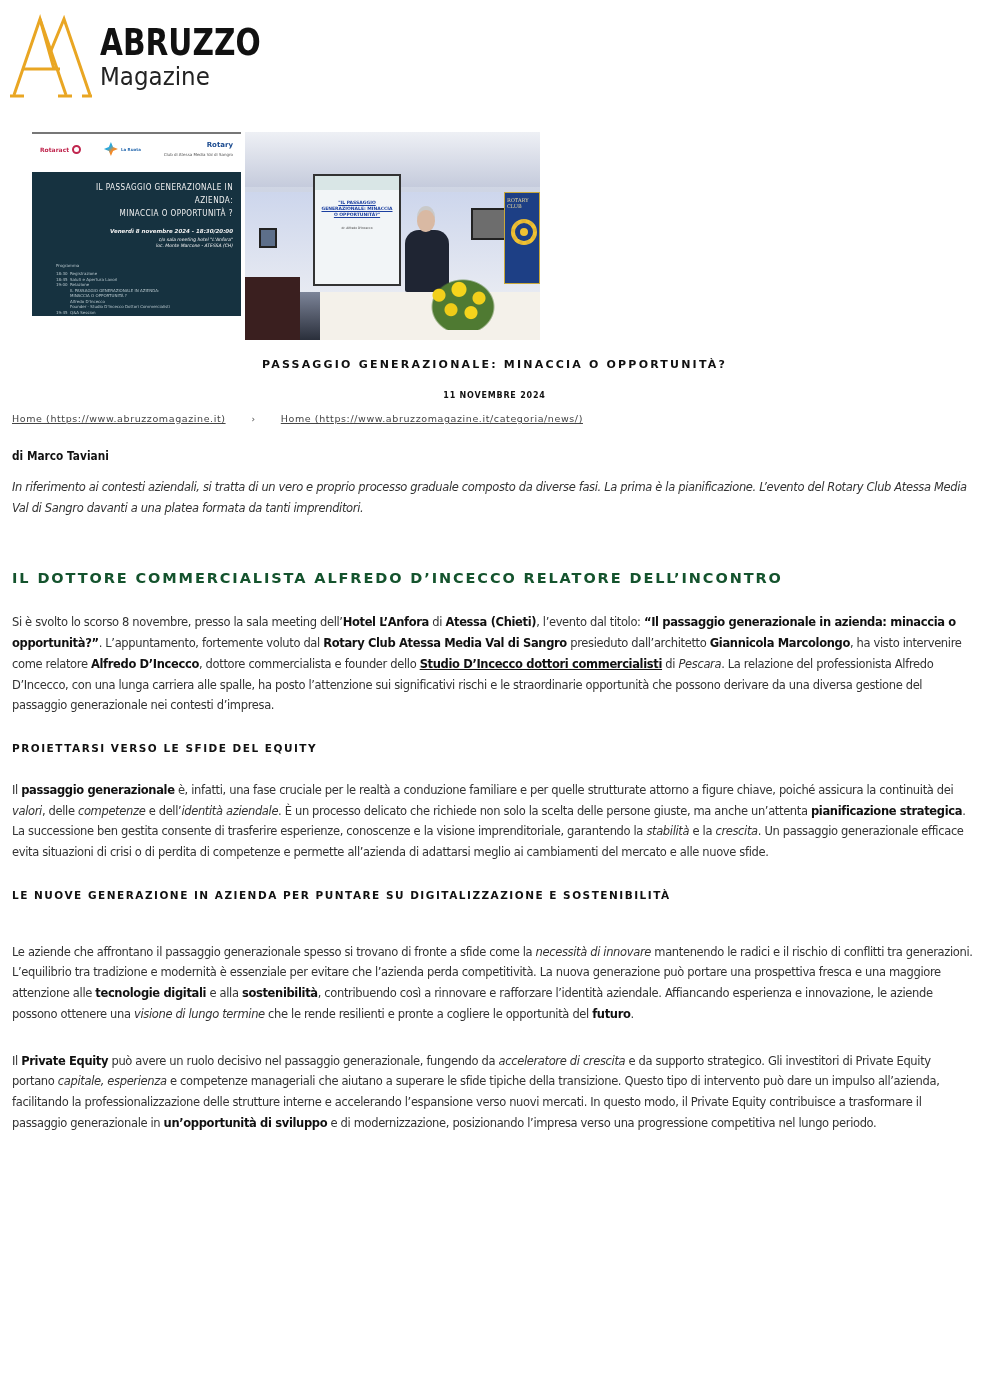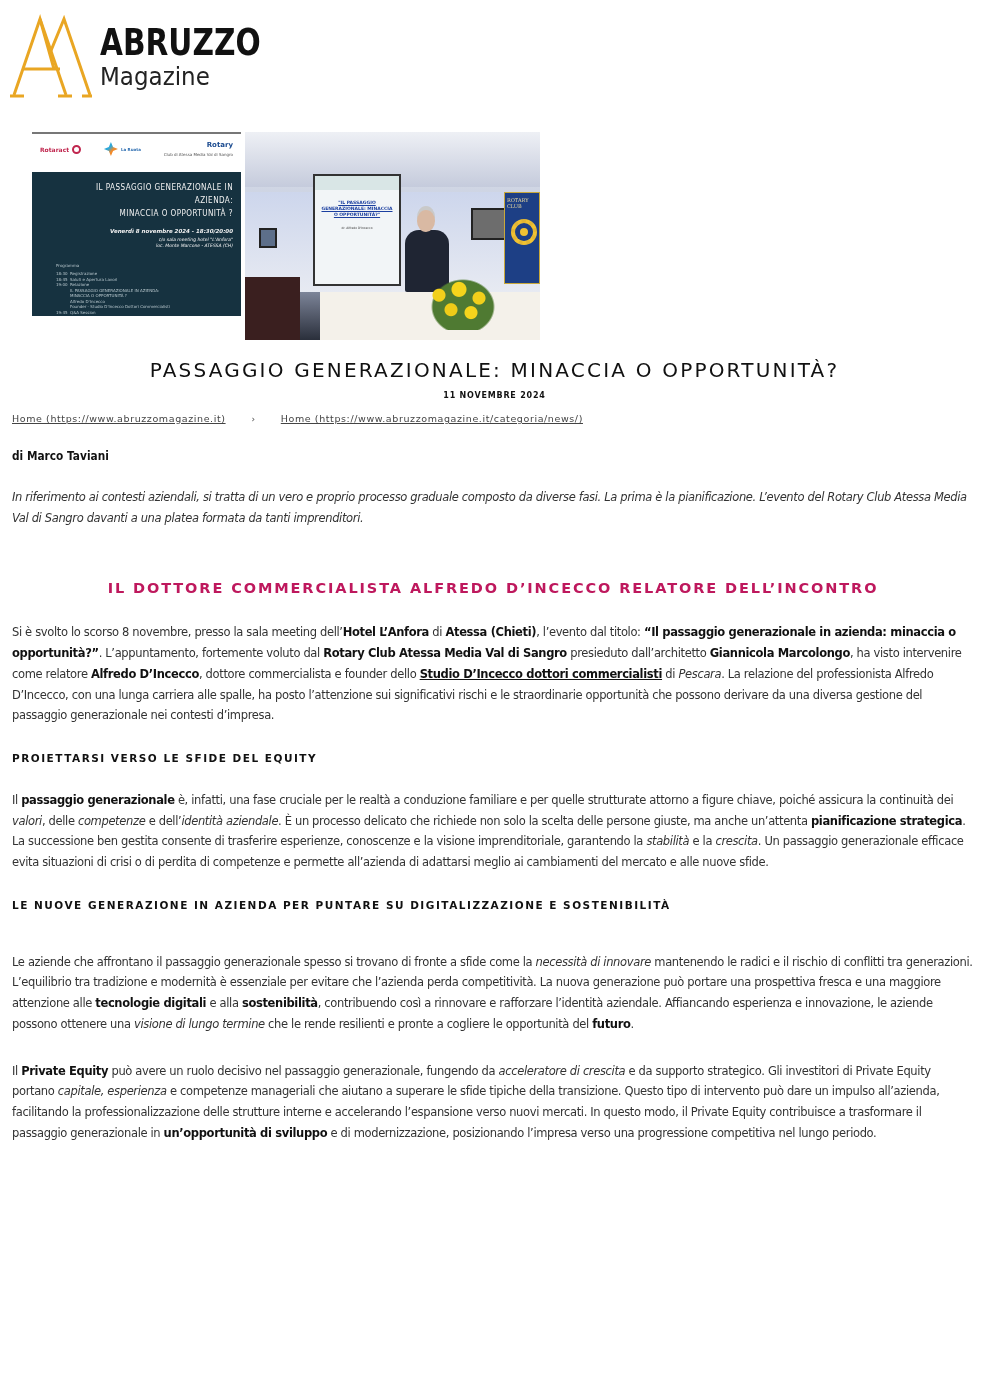--- a/index.html
+++ b/index.html
@@ -45,36 +45,36 @@
     .photo .table { position: absolute; left: 75px; top: 160px; width: 220px; height: 48px; background: #f4f1ea; }
     .photo .flowers { position: absolute; left: 178px; top: 140px; width: 80px; height: 58px; background: radial-gradient(circle at 20% 40%, #f1cf1b 6px, transparent 7px), radial-gradient(circle at 45% 30%, #f5d41c 7px, transparent 8px), radial-gradient(circle at 70% 45%, #f1cf1b 6px, transparent 7px), radial-gradient(circle at 35% 65%, #eecb18 6px, transparent 7px), radial-gradient(circle at 60% 70%, #f5d41c 6px, transparent 7px), radial-gradient(ellipse at 50% 60%, #4f7a32 30px, transparent 32px); }
     .photo .banner { position: absolute; right: 0; top: 60px; width: 36px; height: 92px; background: #1d3f85; border: 1px solid #c8a83b; }
     .photo .banner .wheel { position: absolute; left: 6px; top: 26px; width: 26px; height: 26px; border-radius: 50%; border: 4px dotted #e2b534; background: #f1c232; box-shadow: inset 0 0 0 5px #1d3f85; }
     .photo .banner .bt { position: absolute; top: 4px; left: 2px; font-size: 5px; color: #e8d9a0; font-family: "DejaVu Serif", serif; }
     .photo .frame1 { position: absolute; left: 14px; top: 96px; width: 18px; height: 20px; background: #5d6f8a; border: 2px solid #222; }
     .photo .frame2 { position: absolute; left: 226px; top: 76px; width: 56px; height: 32px; background: #6d6d6d; border: 2px solid #222; }
     .photo .speaker { position: absolute; left: 0; top: 145px; width: 55px; height: 63px; background: #3a1f1f; }
 
     
-    .article-title { position: absolute; top: 358px; left: 0; width: 989px; text-align: center; font-weight: normal; font-size: 20px; letter-spacing: 2.2px; color: #111; }
+    .article-title { position: absolute; top: 358px; left: 0; width: 989px; text-align: center; font-weight: bold; font-size: 11px; letter-spacing: 2.2px; color: #111; }
     .article-date { position: absolute; top: 391px; left: 0; width: 989px; text-align: center; font-weight: bold; font-size: 8px; letter-spacing: 0.8px; color: #111; }
 
     
     .breadcrumb { position: absolute; top: 413px; left: 12px; font-size: 9.5px; letter-spacing: 0.6px; color: #444; display: flex; align-items: center; gap: 16px; }
     .breadcrumb a { color: #444; text-decoration: underline; }
     .breadcrumb .sep { margin: 0 9px 0 10px; font-size: 9px; color: #444; }
 
     
     .content { position: absolute; left: 12px; top: 448px; width: 962px; }
     .author { font-weight: bold; font-size: 11.5px; color: #111; line-height: 16px; transform: scaleX(0.92); transform-origin: left; }
     p { font-size: 11.5px; line-height: 20.7px; color: #333; }
-    .intro { font-style: italic; margin-top: 23px; }
+    .intro { font-style: italic; margin-top: 13px; }
     .text-condensed { letter-spacing: -0.35px; }
     b, strong { color: #111; }
-    .h2 { font-weight: bold; font-size: 14.5px; letter-spacing: 1.9px; color: #be185d; margin-top: 55px; text-align: center; }
+    .h2 { font-weight: bold; font-size: 14.5px; letter-spacing: 1.9px; color: #14532d; margin-top: 55px; }
     .h3 { font-weight: bold; font-size: 10.5px; letter-spacing: 1.5px; color: #111; }
     .link-under { text-decoration: underline; color: #111; font-weight: bold; }
   </style>
 </head>
 <body>
 
 <div class="logo">
   <div class="logo-mark">
     <svg width="82" height="86" viewBox="0 0 82 86">
       <g fill="none" stroke="#e9a623" stroke-width="3">

